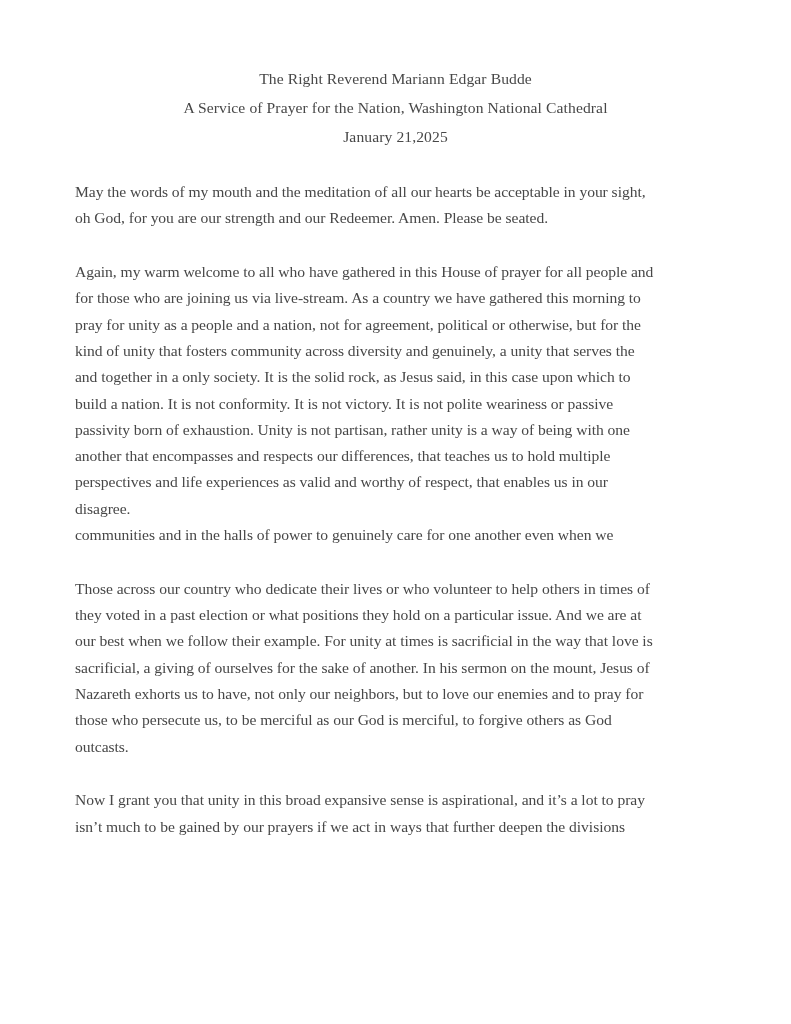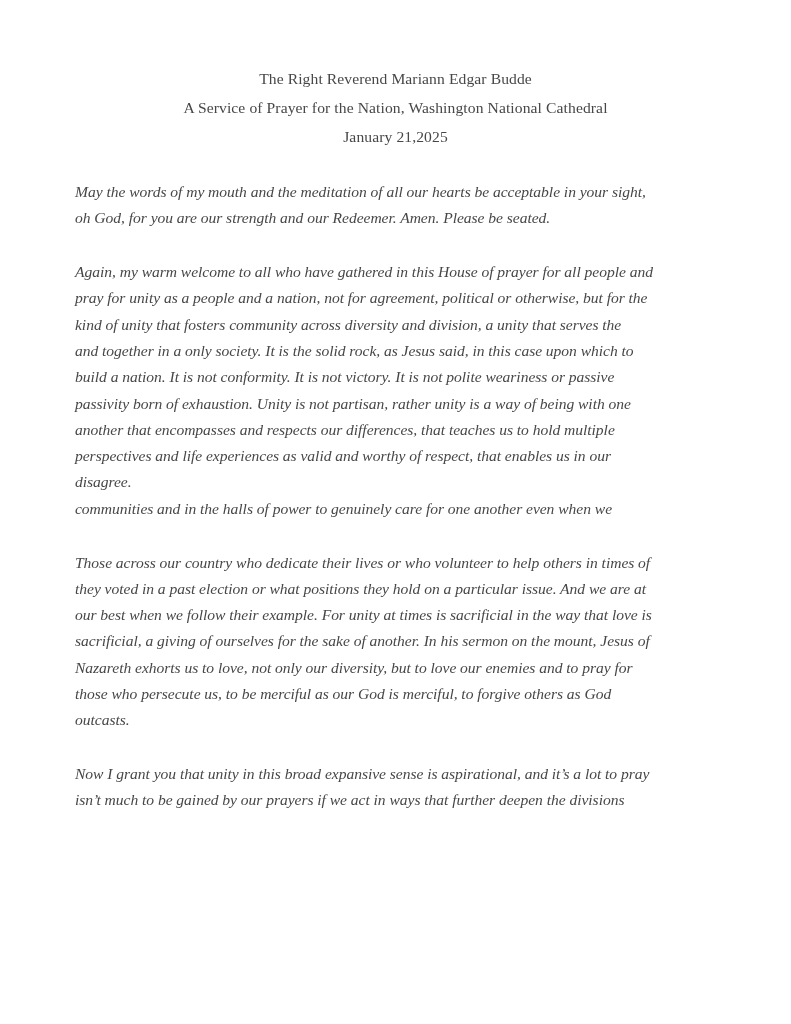--- a/index.html
+++ b/index.html
@@ -36,55 +36,55 @@
     line-height: 26.3px;
     letter-spacing: -0.05px;
   }
   .doc-body p {
     margin: 0 0 27.5px 0;
     padding: 0;
   }
   .doc-body .line {
     display: block;
     white-space: nowrap;
-    font-style: italic;
   }
 </style>
 </head>
 <body>
 
 <div class="page">
   <header class="doc-header">
     <div class="title-line">The Right Reverend Mariann Edgar Budde</div>
     <div class="title-line">A Service of Prayer for the Nation, Washington National Cathedral</div>
     <div class="title-line">January 21,2025</div>
   </header>
   <main class="doc-body" id="doc-body">
       <p>
         <span class="line">May the words of my mouth and the meditation of all our hearts be acceptable in your sight,</span>
         <span class="line">oh God, for you are our strength and our Redeemer. Amen. Please be seated.</span>
       </p>
       <p>
         <span class="line">Again, my warm welcome to all who have gathered in this House of prayer for all people and</span>
+        <span class="line">for those who are joining us via live-stream. As a country we have gathered this morning to</span>
         <span class="line">pray for unity as a people and a nation, not for agreement, political or otherwise, but for the</span>
-        <span class="line">kind of unity that fosters community across diversity and division, a unity that serves the</span>
+        <span class="line">kind of unity that fosters community across diversity and genuinely, a unity that serves the</span>
         <span class="line">and together in a only society. It is the solid rock, as Jesus said, in this case upon which to</span>
         <span class="line">build a nation. It is not conformity. It is not victory. It is not polite weariness or passive</span>
         <span class="line">passivity born of exhaustion. Unity is not partisan, rather unity is a way of being with one</span>
         <span class="line">another that encompasses and respects our differences, that teaches us to hold multiple</span>
         <span class="line">perspectives and life experiences as valid and worthy of respect, that enables us in our</span>
         <span class="line">disagree.</span>
         <span class="line">communities and in the halls of power to genuinely care for one another even when we</span>
       </p>
       <p>
         <span class="line">Those across our country who dedicate their lives or who volunteer to help others in times of</span>
         <span class="line">they voted in a past election or what positions they hold on a particular issue. And we are at</span>
         <span class="line">our best when we follow their example. For unity at times is sacrificial in the way that love is</span>
         <span class="line">sacrificial, a giving of ourselves for the sake of another. In his sermon on the mount, Jesus of</span>
-        <span class="line">Nazareth exhorts us to love, not only our diversity, but to love our enemies and to pray for</span>
+        <span class="line">Nazareth exhorts us to have, not only our neighbors, but to love our enemies and to pray for</span>
         <span class="line">those who persecute us, to be merciful as our God is merciful, to forgive others as God</span>
         <span class="line">outcasts.</span>
       </p>
       <p>
         <span class="line">Now I grant you that unity in this broad expansive sense is aspirational, and it’s a lot to pray</span>
         <span class="line">isn’t much to be gained by our prayers if we act in ways that further deepen the divisions</span>
       </p>
     </main>
 </div>
 

